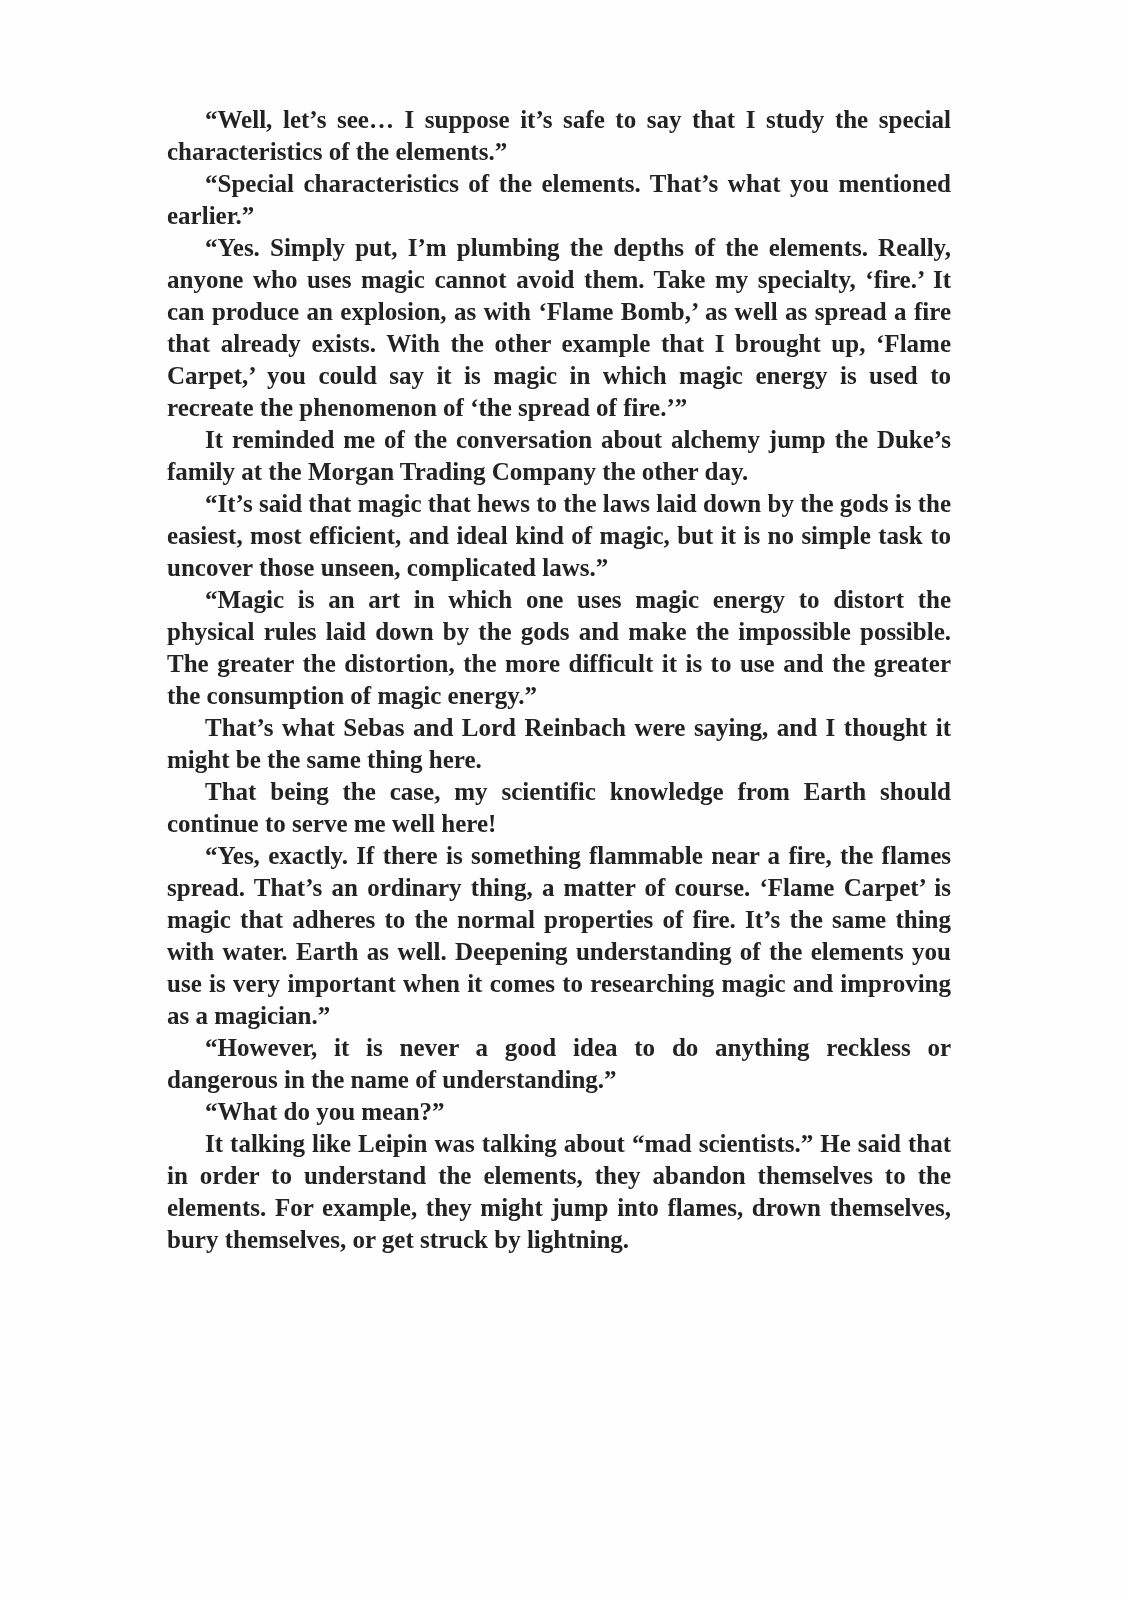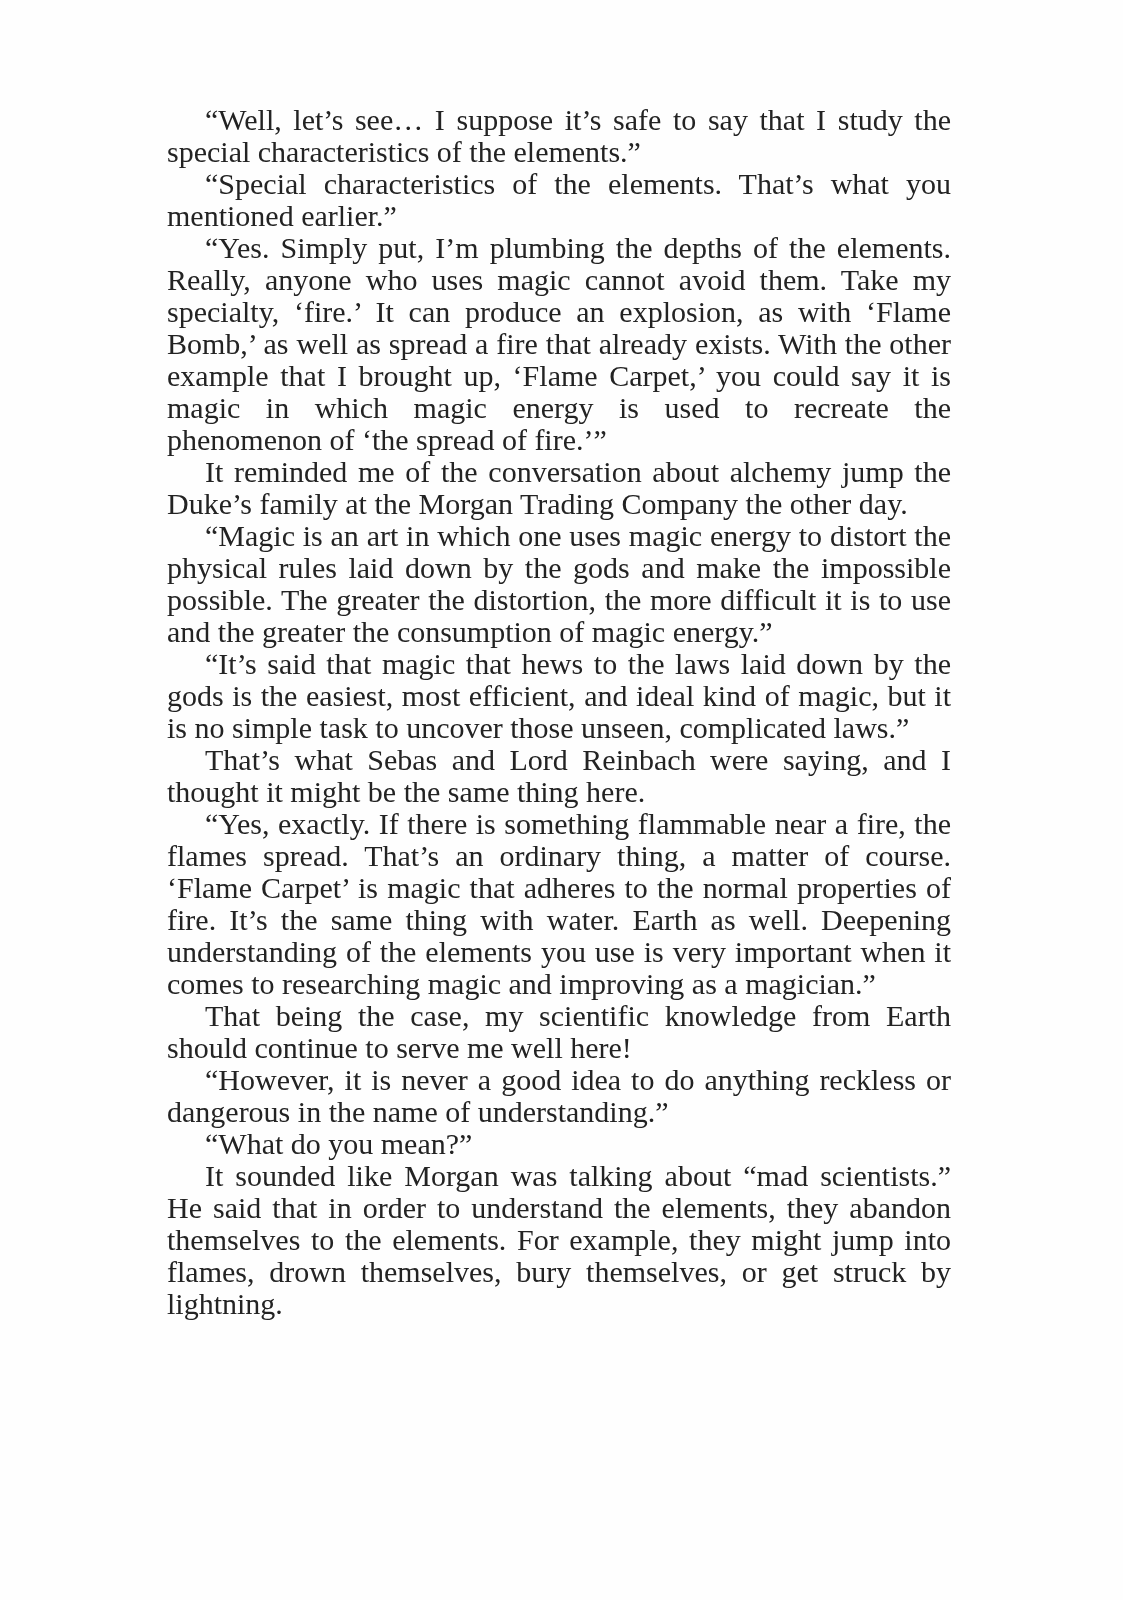--- a/index.html
+++ b/index.html
@@ -14,43 +14,44 @@
     background: #fefefe;
     overflow: hidden;
     font-family: "Liberation Serif", "DejaVu Serif", serif;
   }
   .text-block {
     position: absolute;
     left: 167px;
     top: 104px;
     width: 784px;
     color: #232323;
-    font-size: 30px;
+    font-size: 25px;
     line-height: 32px;
     text-align: justify;
     text-justify: inter-word;
     hyphens: none;
+    font-weight: bold;
   }
   .text-block p {
     margin: 0;
     padding: 0;
     text-indent: 38px;
   }
 </style>
 </head>
 <body>
 
 <div class="page" style="background: rgb(254, 254, 254);">
   <div class="text-block" style="color: rgb(35, 35, 35);">
       <p>“Well, let’s see… I suppose it’s safe to say that I study the special characteristics of the elements.”</p>
       <p>“Special characteristics of the elements. That’s what you mentioned earlier.”</p>
       <p>“Yes. Simply put, I’m plumbing the depths of the elements. Really, anyone who uses magic cannot avoid them. Take my specialty, ‘fire.’ It can produce an explosion, as with ‘Flame Bomb,’ as well as spread a fire that already exists. With the other example that I brought up, ‘Flame Carpet,’ you could say it is magic in which magic energy is used to recreate the phenomenon of ‘the spread of fire.’”</p>
       <p>It reminded me of the conversation about alchemy jump the Duke’s family at the Morgan Trading Company the other day.</p>
+      <p>“It’s said that magic that hews to the laws laid down by the gods is the easiest, most efficient, and ideal kind of magic, but it is no simple task to uncover those unseen, complicated laws.”</p>
       <p>“Magic is an art in which one uses magic energy to distort the physical rules laid down by the gods and make the impossible possible. The greater the distortion, the more difficult it is to use and the greater the consumption of magic energy.”</p>
-      <p>“It’s said that magic that hews to the laws laid down by the gods is the easiest, most efficient, and ideal kind of magic, but it is no simple task to uncover those unseen, complicated laws.”</p>
       <p>That’s what Sebas and Lord Reinbach were saying, and I thought it might be the same thing here.</p>
+      <p>That being the case, my scientific knowledge from Earth should continue to serve me well here!</p>
       <p>“Yes, exactly. If there is something flammable near a fire, the flames spread. That’s an ordinary thing, a matter of course. ‘Flame Carpet’ is magic that adheres to the normal properties of fire. It’s the same thing with water. Earth as well. Deepening understanding of the elements you use is very important when it comes to researching magic and improving as a magician.”</p>
-      <p>That being the case, my scientific knowledge from Earth should continue to serve me well here!</p>
       <p>“However, it is never a good idea to do anything reckless or dangerous in the name of understanding.”</p>
       <p>“What do you mean?”</p>
-      <p>It sounded like Morgan was talking about “mad scientists.” He said that in order to understand the elements, they abandon themselves to the elements. For example, they might jump into flames, drown themselves, bury themselves, or get struck by lightning.</p>
+      <p>It talking like Leipin was talking about “mad scientists.” He said that in order to understand the elements, they abandon themselves to the elements. For example, they might jump into flames, drown themselves, bury themselves, or get struck by lightning.</p>
     </div>
 </div>
 
 </body></html>

